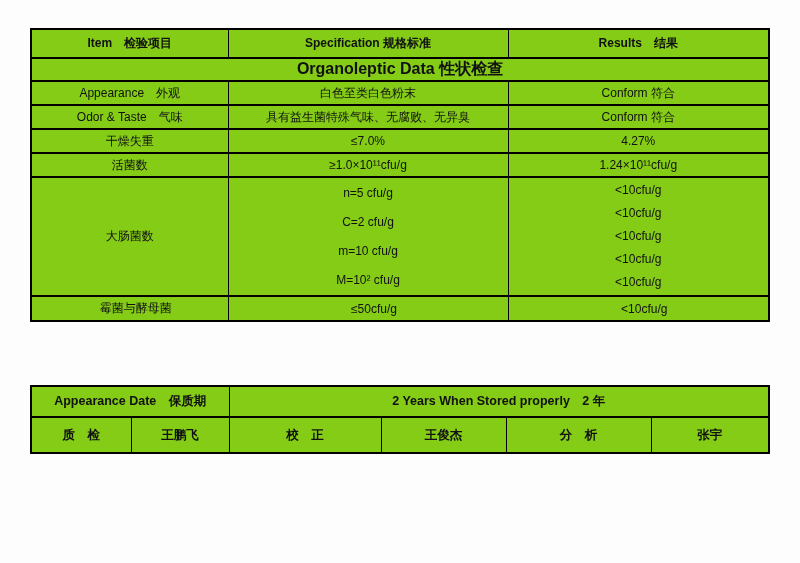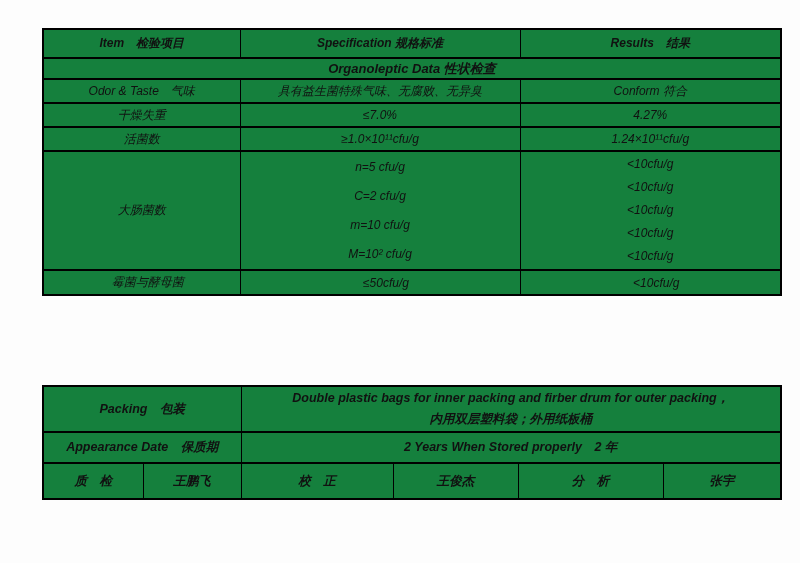--- a/index.html
+++ b/index.html
@@ -10,42 +10,41 @@
   }
   .page {
     position: relative;
     width: 800px;
     height: 563px;
     background: #fdfdfd;
     overflow: hidden;
   }
   table.doc {
     position: absolute;
-    left: 42px;
+    left: 30px;
     border-collapse: collapse;
     table-layout: fixed;
-    background: #15803d;
+    background: #84cc16;
     border: 2px solid #000000;
-    font-style: italic;
   }
   #t1 { top: 28px; width: 738px; }
   #t2 { top: 385px; width: 738px; }
   td {
     border-left: 1px solid #000000;
     border-right: 1px solid #000000;
     border-top: 2px solid #000000;
     border-bottom: 2px solid #000000;
     text-align: center;
     vertical-align: middle;
     padding: 0 4px;
     font-size: 12px;
     overflow: hidden;
   }
   tr.r-head td  { height: 27px; font-weight: bold; font-size: 12px; }
-  tr.r-sec td   { height: 19px; font-weight: bold; font-size: 13px; }
+  tr.r-sec td   { height: 19px; font-weight: bold; font-size: 16px; }
   tr.r-data td  { height: 22px; }
   tr.r-coliform td { height: 117px; }
   tr.r-mold td  { height: 23px; padding-left: 16px; }
   .pre { white-space: pre-line; }
   .spec-lines   { line-height: 29px; }
   .result-lines { line-height: 23px; }
   
   tr.r-packing td    { height: 44px; }
   tr.r-expire td     { height: 29px; }
   tr.r-sign td       { height: 34px; font-size: 13px; font-weight: bold; }
@@ -66,20 +65,25 @@
         <col style="width:261px">
       </colgroup>
     <tbody>
       <tr class="r-head">
         <td>Item　检验项目</td>
         <td>Specification 规格标准</td>
         <td>Results　结果</td>
       </tr>
       <tr class="r-sec">
         <td colspan="3">Organoleptic Data 性状检查</td>
+      </tr>
+      <tr class="r-data">
+        <td>Appearance　外观</td>
+        <td>白色至类白色粉末</td>
+        <td>Conform 符合</td>
       </tr>
       <tr class="r-data">
         <td>Odor &amp; Taste　气味</td>
         <td>具有益生菌特殊气味、无腐败、无异臭</td>
         <td>Conform 符合</td>
       </tr>
       <tr class="r-data">
         <td>干燥失重</td>
         <td>≤7.0%</td>
         <td>4.27%</td>
@@ -112,27 +116,20 @@
   <table class="doc" id="t2">
     <colgroup>
       <col style="width:100px">
         <col style="width:98px">
         <col style="width:152px">
       <col style="width:125px">
         <col style="width:145px">
         <col style="width:118px">
     </colgroup>
     <tbody>
-      <tr class="r-packing">
-        <td colspan="2">Packing　包装</td>
-        <td colspan="4">
-          <div class="pack-line">Double plastic bags for inner packing and firber drum for outer packing，</div>
-          <div class="pack-line">内用双层塑料袋；外用纸板桶</div>
-        </td>
-      </tr>
       <tr class="r-expire">
         <td colspan="2">Appearance Date　保质期</td>
         <td colspan="4">2 Years When Stored properly　2 年</td>
       </tr>
       <tr class="r-sign">
         <td>质　检</td>
         <td>王鹏飞</td>
         <td>校　正</td>
         <td>王俊杰</td>
         <td>分　析</td>

